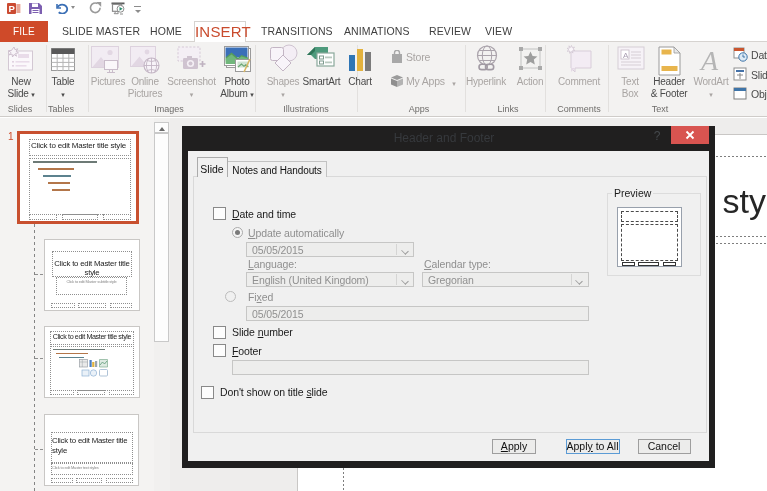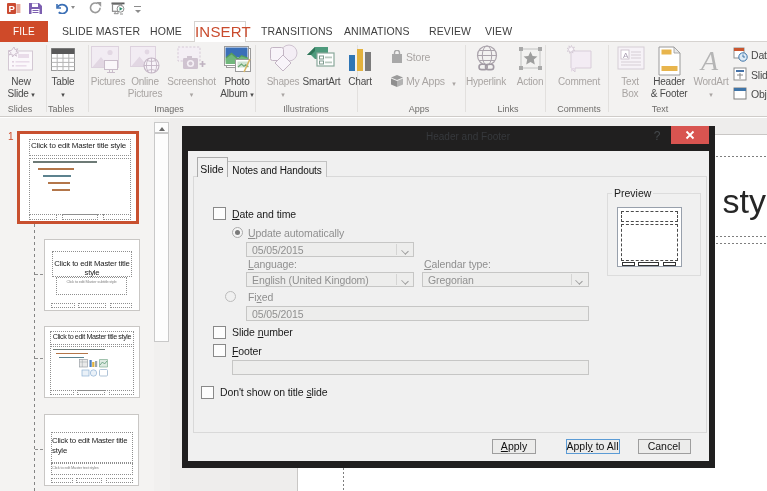--- a/index.html
+++ b/index.html
@@ -337,21 +337,21 @@
 <div class="dashbox" style="left:51px;top:478px;width:22px;height:5px;"></div>
 <div class="dashbox" style="left:76px;top:478px;width:26px;height:5px;"></div>
 <div class="dashbox" style="left:106px;top:478px;width:27px;height:5px;"></div>
 
 <div class="abs" style="left:154px;top:118px;width:16px;height:373px;background:#f1f0ef;"></div>
 <div class="abs" style="left:154px;top:122px;width:15px;height:11px;background:#fdfdfd;border:1px solid #c9c9c9;"></div>
 <div class="abs" style="left:158.5px;top:126px;width:0;height:0;border:3px solid transparent;border-bottom:4px solid #6a6a6a;margin-top:-2px;"></div>
 <div class="abs" style="left:154px;top:133px;width:15px;height:209px;background:#fdfdfd;border:1px solid #c9c9c9;"></div>
 
 <div class="abs" style="left:182px;top:126px;width:533px;height:342px;background:#201f1f;"></div>
-<div class="abs" style="left:400px;top:131px;width:136px;text-align:center;font-size:10px;color:#36393d;">Header and Footer</div>
+<div class="abs" style="left:376px;top:131px;width:136px;text-align:center;font-size:12px;color:#36393d;">Header and Footer</div>
 <div class="abs" style="left:651px;top:129px;width:12px;text-align:center;font-size:12px;color:#45494d;">?</div>
 <div class="abs" style="left:671px;top:126px;width:38px;height:18px;background:#d85450;"></div>
 <svg class="abs" style="left:685px;top:130px;" width="10" height="10" viewBox="0 0 10 10">
  <path d="M1.5 1.5 L8.5 8.5 M8.5 1.5 L1.5 8.5" stroke="#fff" stroke-width="1.8"></path>
 </svg>
 
 <div class="abs" style="left:188px;top:151px;width:520.5px;height:310px;background:#f0f0f0;"></div>
 
 <div class="abs" style="left:193px;top:176px;width:514px;height:257px;background:#f0f0f0;border:1px solid #d9d9d9;"></div>
 

